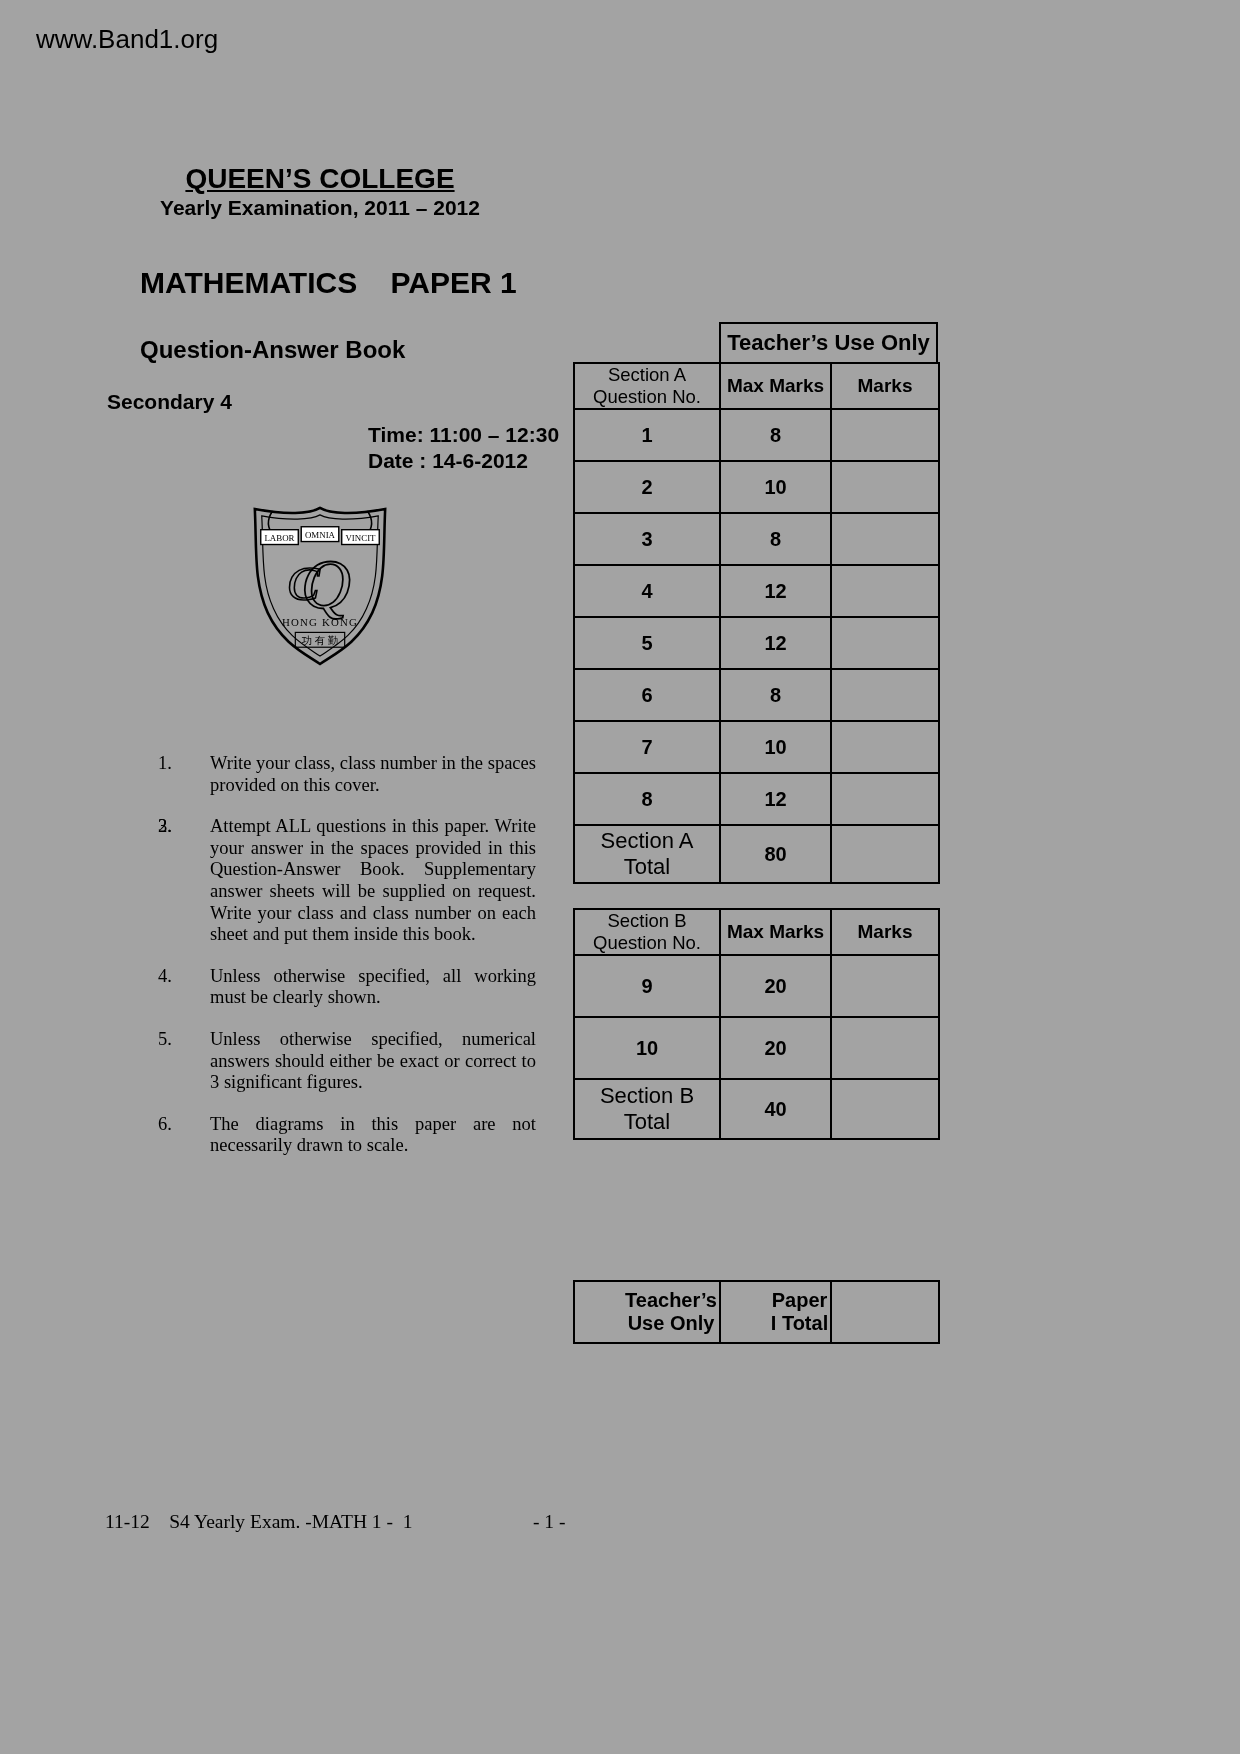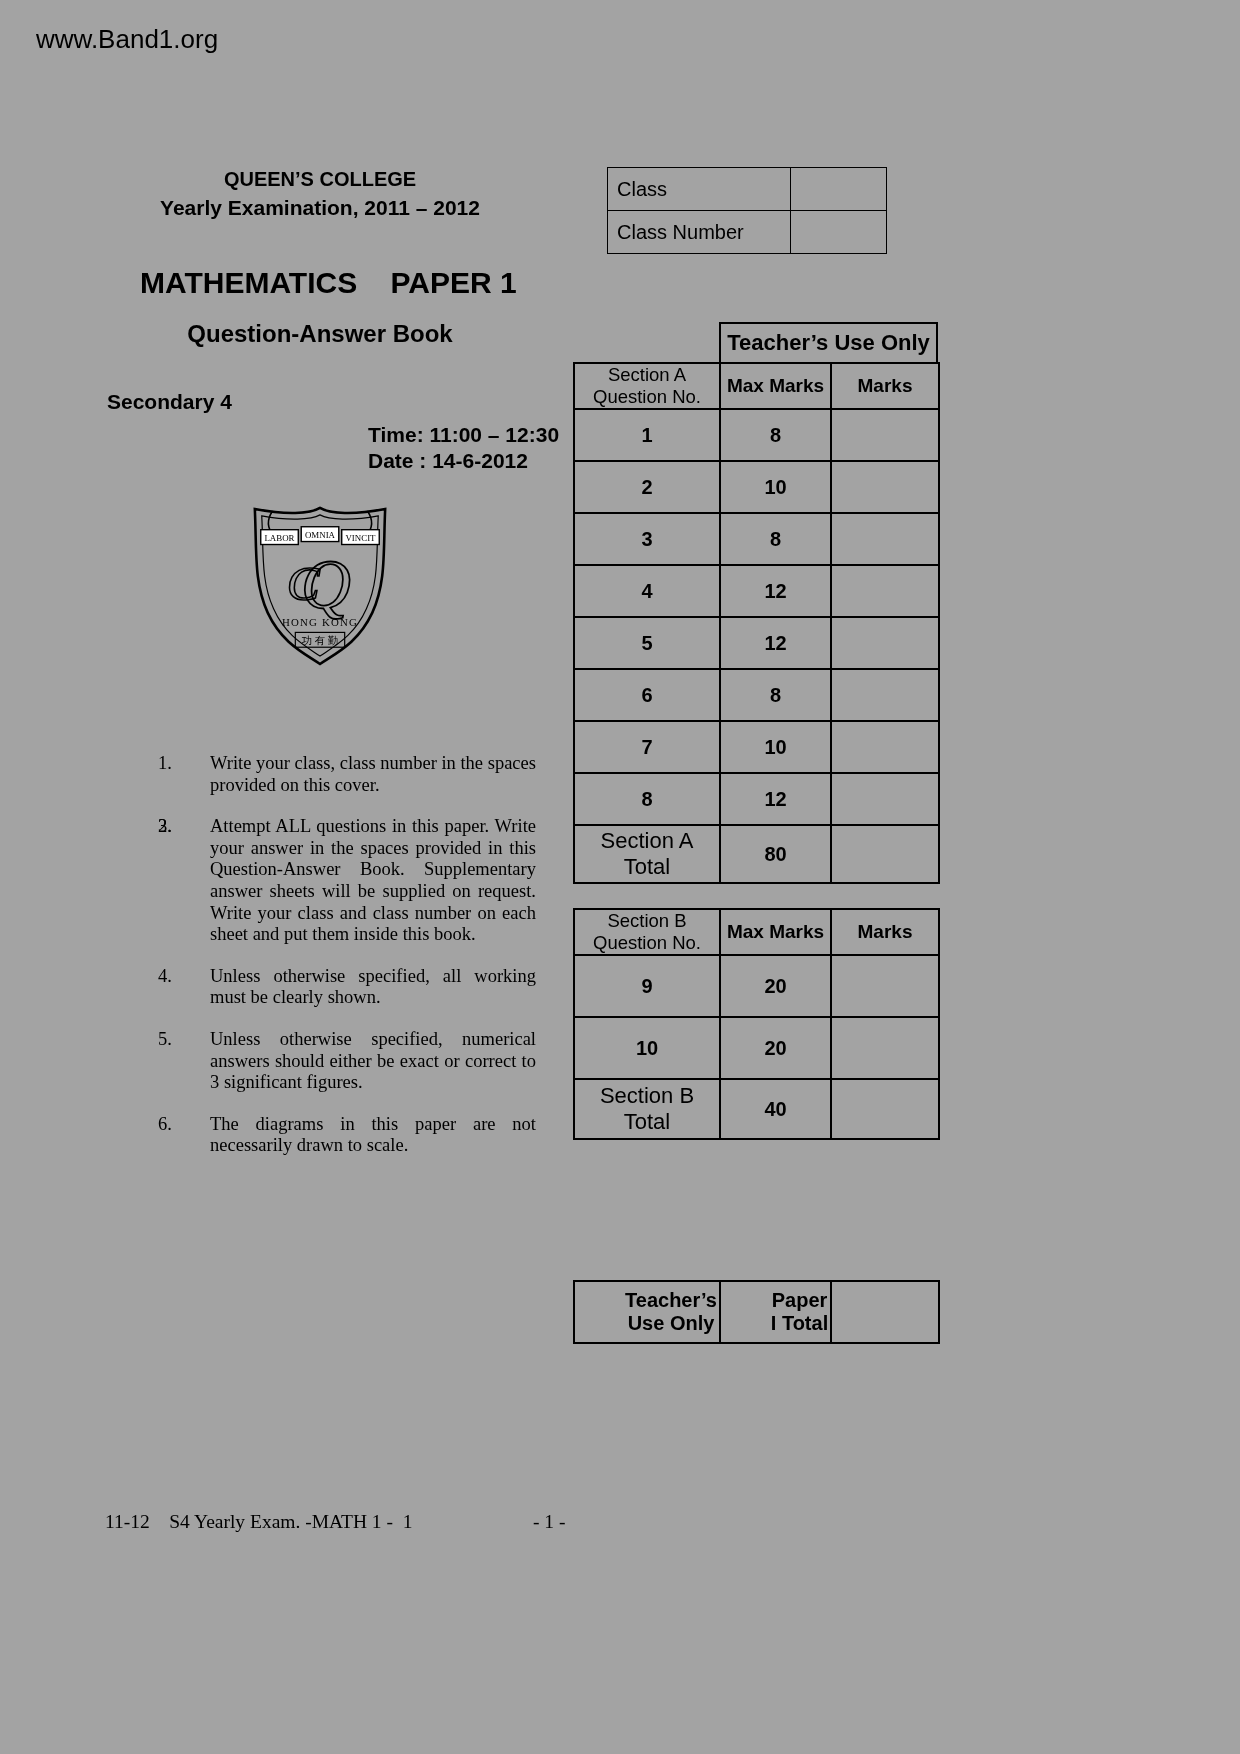--- a/index.html
+++ b/index.html
@@ -18,32 +18,31 @@
   .watermark {
     left: 36px; top: 24px;
     font-size: 26px;
     font-family: "Liberation Sans", sans-serif;
   }
 
   .school-block {
     left: 140px; top: 164px; width: 360px;
     text-align: center;
   }
-  .school-name { font-size: 20px; font-weight: bold; line-height: 30px; }
+  .school-name { font-size: 28px; font-weight: bold; line-height: 30px; text-decoration: underline; }
   .exam-year   { font-size: 21px; font-weight: bold; line-height: 27px; }
 
   .paper-title {
     left: 140px; top: 266px; width: 360px;
     text-align: center;
     font-size: 30px; font-weight: bold;
     white-space: pre;
   }
   .book-title {
-    left: 140px; top: 320px; width: 360px;
-    text-align: center;
+    left: 140px; top: 336px; width: 360px;
     font-size: 24px; font-weight: bold;
   }
   .level { left: 107px; top: 390px; font-size: 21px; font-weight: bold; }
   .date  { left: 368px; top: 404px; font-size: 21px; font-weight: bold; margin-top: 45px; }
   .time  { left: 368px; top: 423px; font-size: 21px; font-weight: bold; }
 
   .crest { left: 241px; top: 498px; width: 158px; height: 174px; }
 
   .instructions {
     left: 158px; top: 753px; width: 378px;
@@ -178,36 +177,20 @@
     <div class="instr-item">
       <span class="instr-num">5.</span>
       <span>Unless otherwise specified, numerical answers should either be exact or correct to 3 significant figures.</span>
     </div>
     <div class="instr-item">
       <span class="instr-num">6.</span>
       <span>The diagrams in this paper are not necessarily drawn to scale.</span>
     </div>
   </div>
 
-  <table class="class-table">
-    <colgroup>
-        <col style="width:183px">
-        <col style="width:96px">
-      </colgroup>
-    <tbody>
-        <tr>
-      <td>Class</td>
-      <td></td>
-    </tr>
-    <tr>
-      <td>Class Number</td>
-      <td></td>
-    </tr>
-  </tbody>
-    </table>
 
   <div class="abs tuo-title">Teacher’s Use Only</div>
 
   <table class="marks section-a">
     <colgroup>
         <col style="width:146px">
         <col style="width:111px">
         <col style="width:108px">
       </colgroup>
     <tbody>

